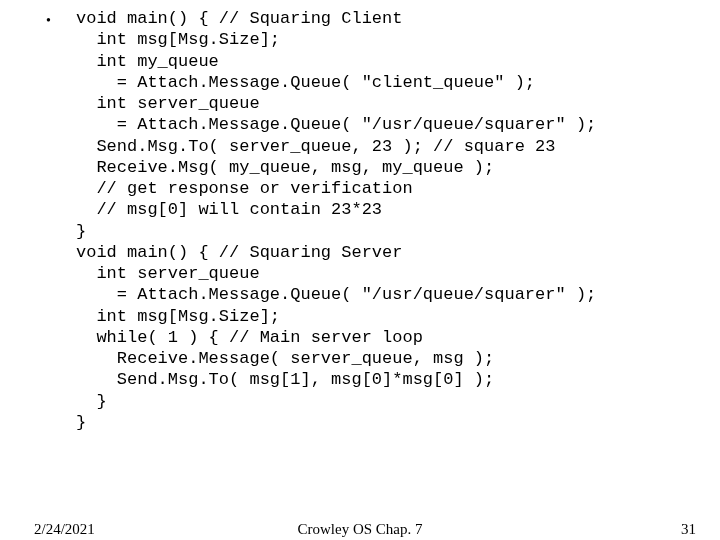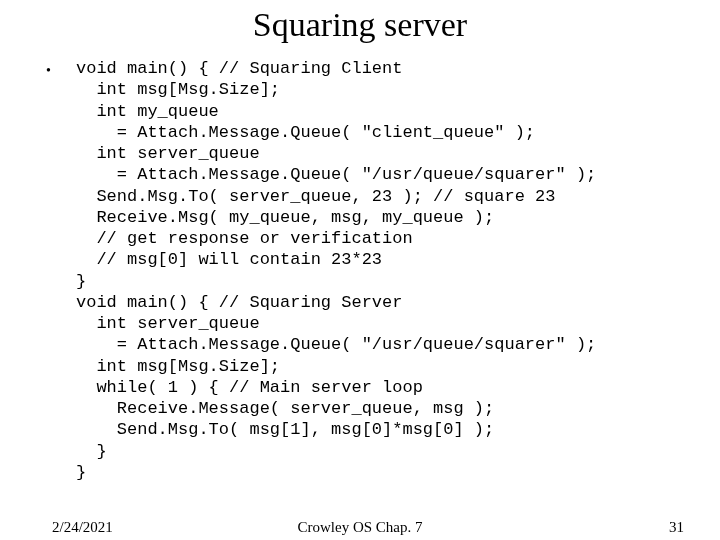--- a/index.html
+++ b/index.html
@@ -46,43 +46,42 @@
   }
   .footer {
     position: absolute;
     left: 0;
     bottom: 10px;
     width: 720px;
     font-size: 15px;
   }
   .footer .date {
     position: absolute;
-    left: 52px;
+    left: 34px;
     bottom: 0;
   }
   .footer .center {
     position: absolute;
     left: 0;
     right: 0;
     bottom: 0;
     text-align: center;
   }
   .footer .pagenum {
     position: absolute;
-    right: 36px;
+    right: 24px;
     bottom: 0;
     text-align: right;
   }
 </style>
 </head>
 <body>
 
 <div class="slide">
 
-  <div class="title">Squaring server</div>
 
   <div class="body">
     <span class="bullet">•</span>
     <pre class="code">void main() { // Squaring Client
   int msg[Msg.Size];
   int my_queue
     = Attach.Message.Queue( "client_queue" );
   int server_queue
     = Attach.Message.Queue( "/usr/queue/squarer" );
   Send.Msg.To( server_queue, 23 ); // square 23

